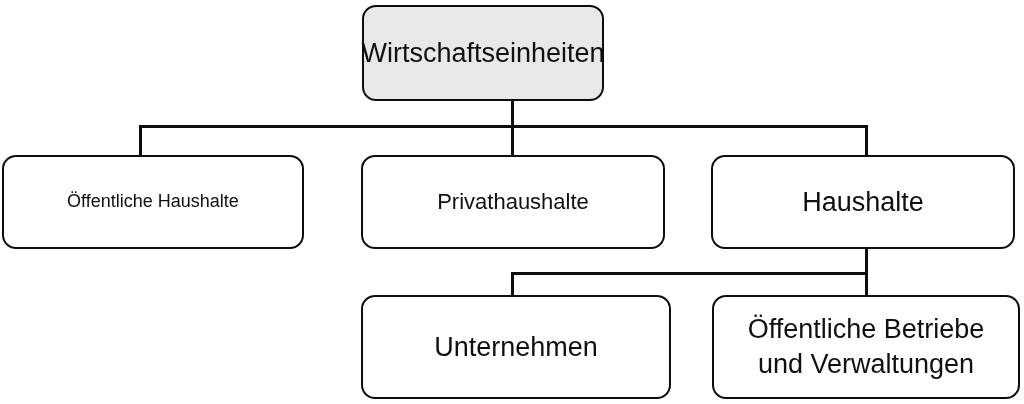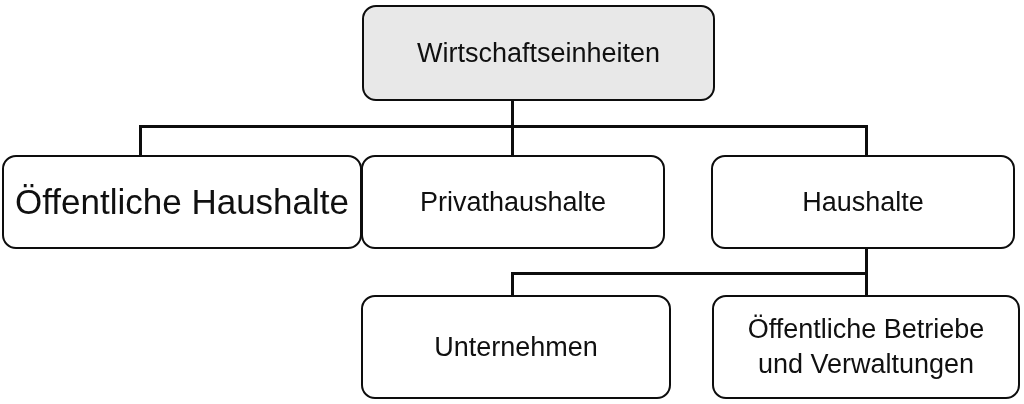--- a/index.html
+++ b/index.html
@@ -55,29 +55,29 @@
   <div class="edge edge-h" style="left:139px; top:125px; width:729px;"></div>
   <div class="edge edge-v" style="left:139px; top:125px; height:32px;"></div>
   <div class="edge edge-v" style="left:511px; top:125px; height:32px;"></div>
   <div class="edge edge-v" style="left:865px; top:125px; height:32px;"></div>
 
   <div class="edge edge-v" style="left:865px; top:246px; height:29px;"></div>
   <div class="edge edge-h" style="left:511px; top:272px; width:357px;"></div>
   <div class="edge edge-v" style="left:511px; top:272px; height:25px;"></div>
   <div class="edge edge-v" style="left:865px; top:272px; height:25px;"></div>
 
-  <div class="node root" style="left:362px; top:5px; width:353px; height:96px; font-size:27px;">
+  <div class="node root" style="left:362px; top:5px; width:242px; height:96px; font-size:27px;">
     <span class="node-label">Wirtschaftseinheiten</span>
   </div>
 
-  <div class="node" style="left:2px; top:155px; width:360px; height:94px; font-size:35px;">
+  <div class="node" style="left:2px; top:155px; width:302px; height:94px; font-size:18px;">
     <span class="node-label">Öffentliche Haushalte</span>
   </div>
 
-  <div class="node" style="left:361px; top:155px; width:304px; height:94px; font-size:27px;">
+  <div class="node" style="left:361px; top:155px; width:304px; height:94px; font-size:22px;">
     <span class="node-label">Privathaushalte</span>
   </div>
 
   <div class="node" style="left:711px; top:155px; width:304px; height:94px; font-size:27px;">
     <span class="node-label">Haushalte</span>
   </div>
 
   <div class="node" style="left:361px; top:295px; width:310px; height:104px; font-size:27px;">
     <span class="node-label">Unternehmen</span>
   </div>

